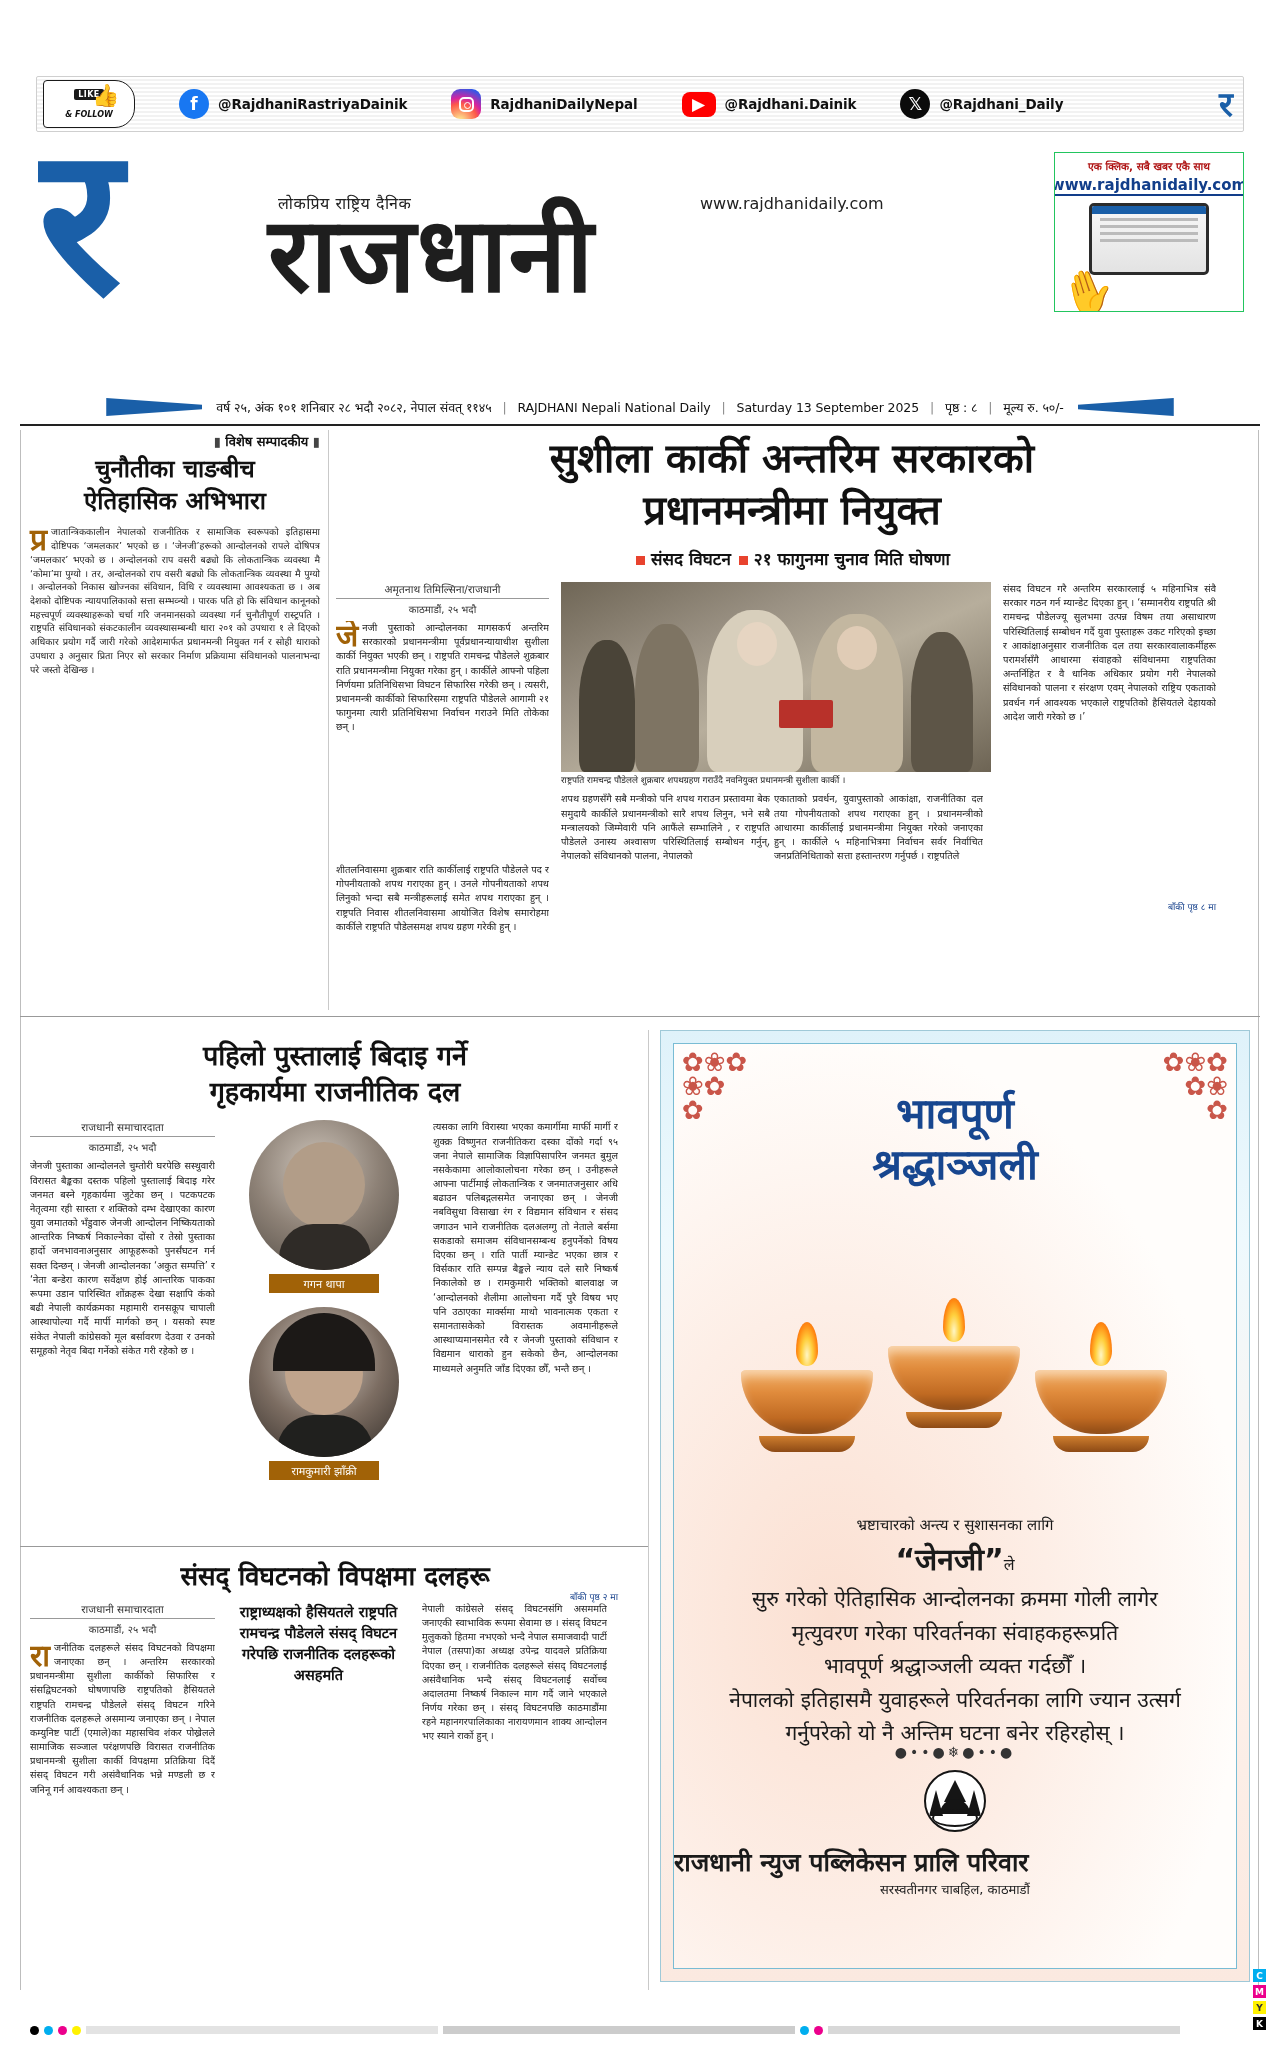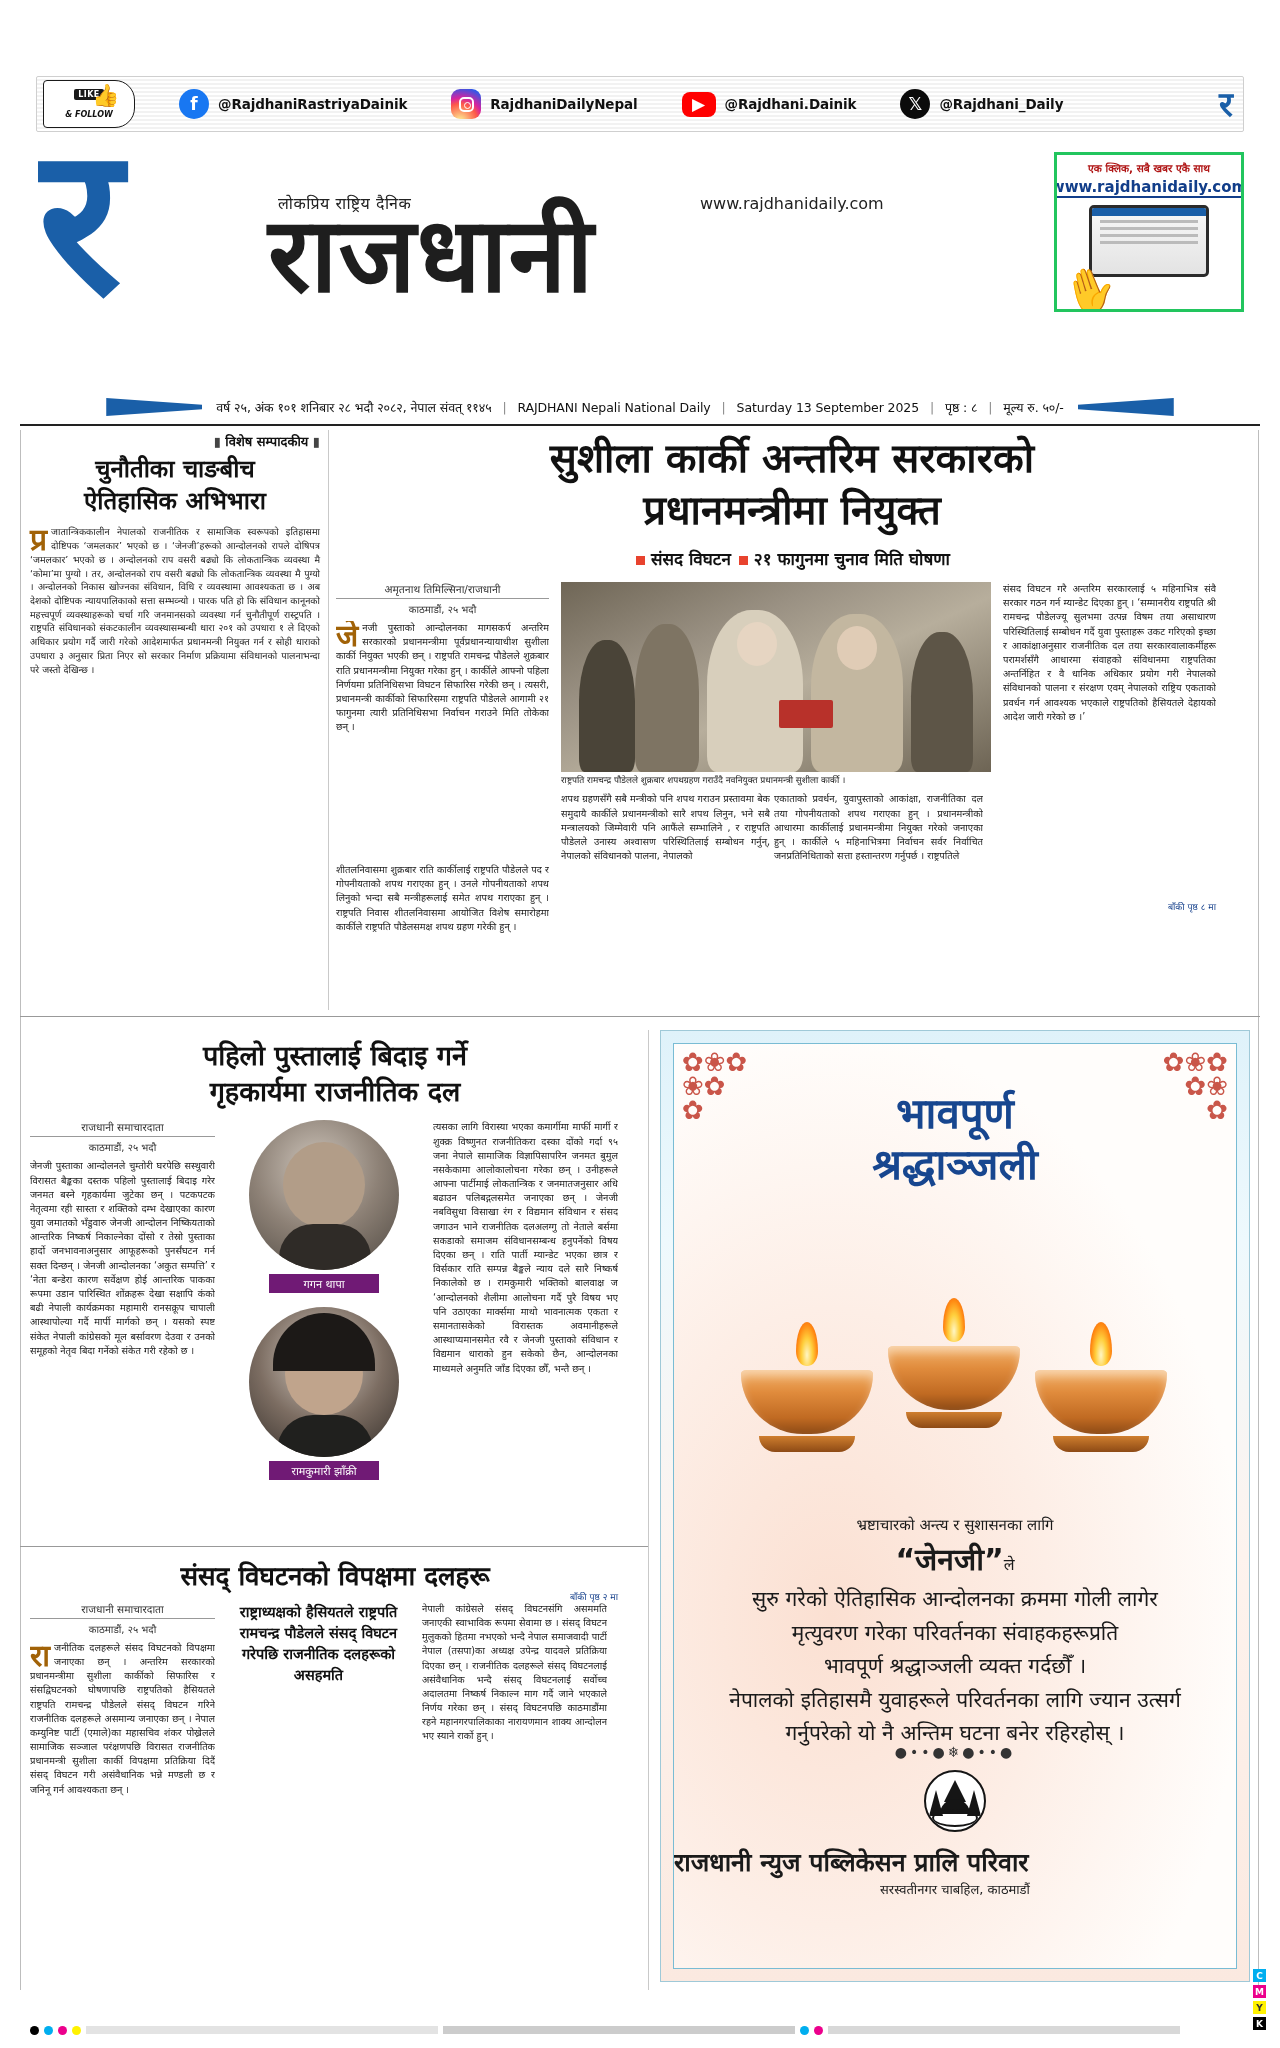--- a/index.html
+++ b/index.html
@@ -84,21 +84,21 @@
   .title-np {
     position: absolute; left: 268px; top: 56px;
     font-size: 104px; line-height: 118px;
     color: #1e1e1e; font-weight: bold; letter-spacing: 1px;
     font-family: "DejaVu Sans", sans-serif;
     white-space: nowrap;
   }
   .promo-box {
     position: absolute; right: 36px; top: 12px;
     width: 190px; height: 160px;
-    border: 3px solid #22c55e; background: #fff;
+    border: 1px solid #22c55e; background: #fff;
     display: flex; flex-direction: column; align-items: center;
     padding-top: 6px; overflow: hidden;
   }
   .promo-top { font-size: 10.5px; color: #b01717; font-weight: 600; }
   .promo-url {
     margin-top: 3px; color: #123e8a; font-weight: bold; font-size: 15px;
     border-bottom: 2px solid #123e8a;
   }
   .promo-tab {
     margin-top: 7px; width: 120px; height: 72px;
@@ -184,21 +184,21 @@
   .s2col { width:185px; }
   .portrait-col { width:196px; }
   .portrait {
     width:150px;height:150px;border-radius:50%;margin:0 auto;
     background: radial-gradient(circle at 45% 32%, #cfc6bc 0%, #8d8176 48%, #4c463f 100%);
     position:relative; overflow:hidden;
   }
   .portrait.p2 { background: radial-gradient(circle at 48% 35%, #d8cfc6 0%, #7c6d62 50%, #2f2a26 100%); }
   .pcap {
     text-align:center;margin:4px auto 0;width:110px;
-    background:#701a75;color:#fff;font-size:11px;padding:2px 0;
+    background:#a16207;color:#fff;font-size:11px;padding:2px 0;
   }
 
   
   .story3 { position:absolute; left:30px; top:1560px; width:610px; }
   .story3-head { font-size:26px; line-height:1.3; }
   .s3grid { display:flex; gap:11px; margin-top:8px; }
   .s3col { width:185px; }
   .pullquote {
     font-size:14.5px; line-height:1.45; color:#111; font-weight:bold;
     text-align:center; padding:0 2px;

